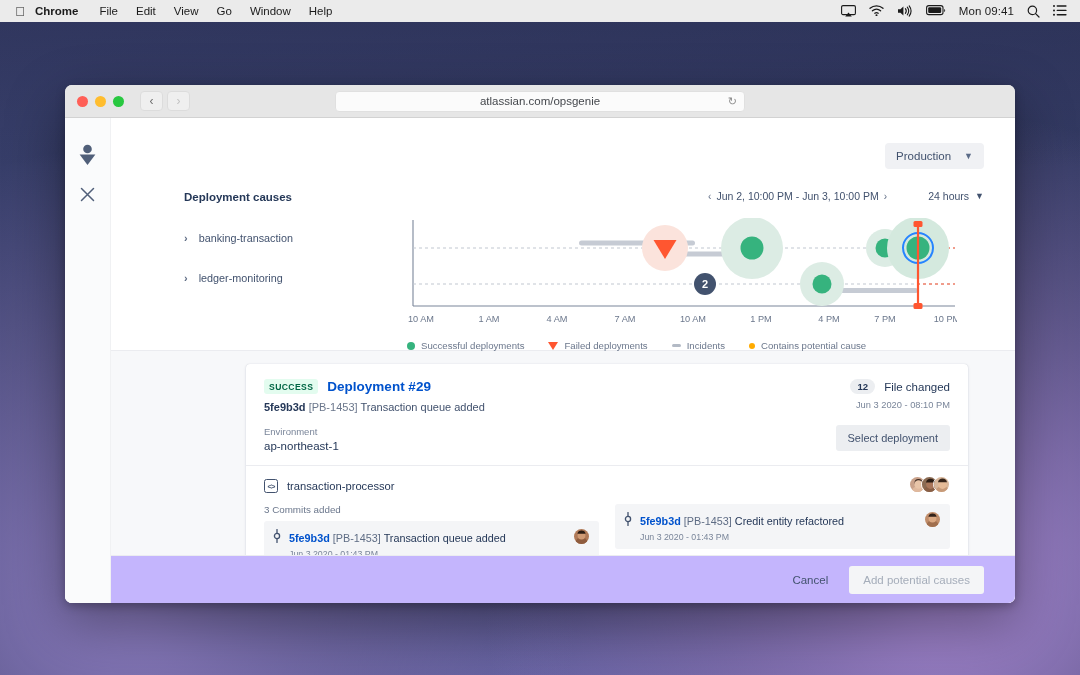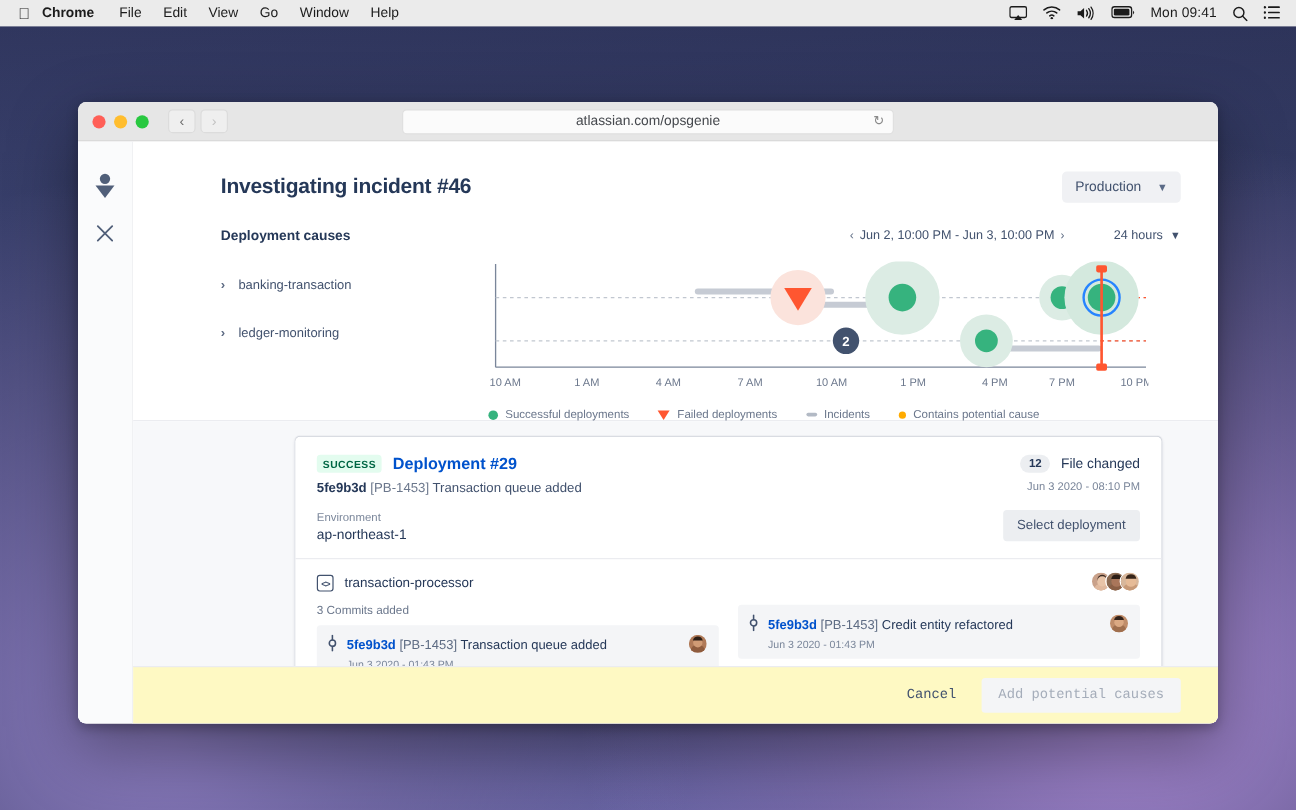--- a/index.html
+++ b/index.html
@@ -188,22 +188,22 @@
   .c-icon { color:#42526e; margin-top:1px; flex-shrink:0; }
   .c-main { flex:1; }
   .c-text { font-size:10.8px; color:#253858; line-height:1.25; }
   .c-text .sha { color:#0052cc; font-weight:bold; }
   .c-text .tk { color:#5e6c84; }
   .c-date { font-size:8.8px; color:#7a869a; margin-top:3px; }
   .c-av { width:15px; height:15px; border-radius:50%; overflow:hidden; flex-shrink:0; margin-top:1px; }
 
   #footer {
     position:absolute; left:46px; right:0; bottom:0; height:48px;
-    background:#fef9c3; border-top:1px solid #ebecf0;
-    display:flex; align-items:center; justify-content:flex-end; gap:9px; padding-right:31px;font-family:Liberation Mono, monospace;
+    background:#c4b5fd; border-top:1px solid #ebecf0;
+    display:flex; align-items:center; justify-content:flex-end; gap:9px; padding-right:31px;
   }
   .btn-cancel { font-size:11.5px; color:#42526e; padding:7px 12px; border-radius:3px; }
   .btn-primary-dis {
     font-size:11.5px; color:#a5adba; background:#f4f5f7;
     padding:8px 14px; border-radius:3px;
   }
 </style>
 </head>
 <body>
 
@@ -299,21 +299,20 @@
       </span>
       <span class="rail-icon">
         <svg width="15" height="15" viewBox="0 0 15 15">
             <path d="M1.5 1.5 L13.5 13.5 M13.5 1.5 L1.5 13.5" stroke="#505f79" stroke-width="1.5" stroke-linecap="round"></path>
           </svg>
       </span>
     </div>
 
     <div id="top-section">
 
-      <div class="page-title">Investigating incident #46</div>
 
       <div class="env-select">
         <span>Production</span>
         <span class="chev">▼</span>
       </div>
 
       <div class="section-label">Deployment causes</div>
 
       <div class="date-nav">
         <span class="arw">‹</span>

